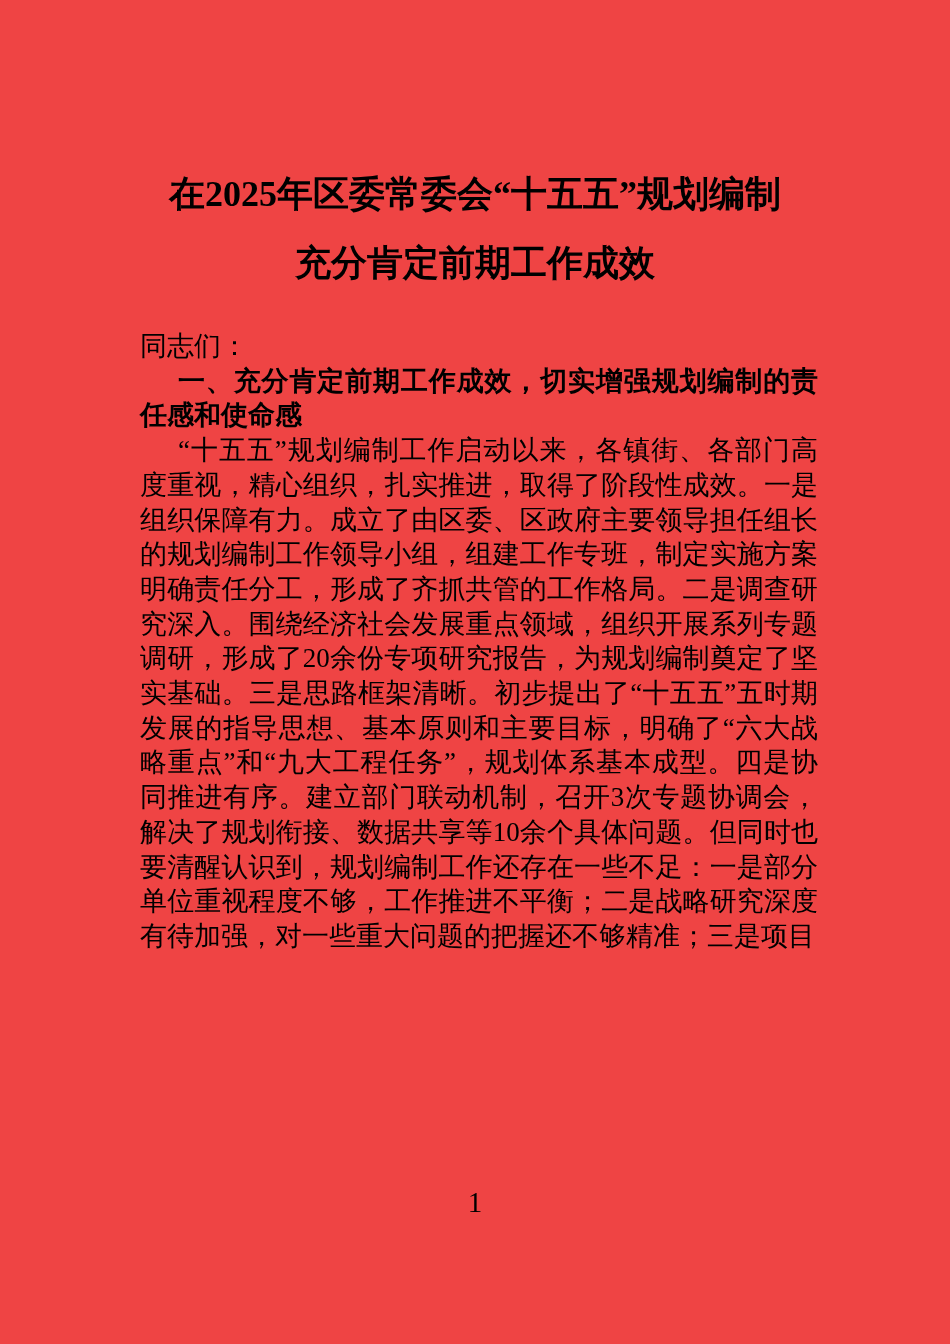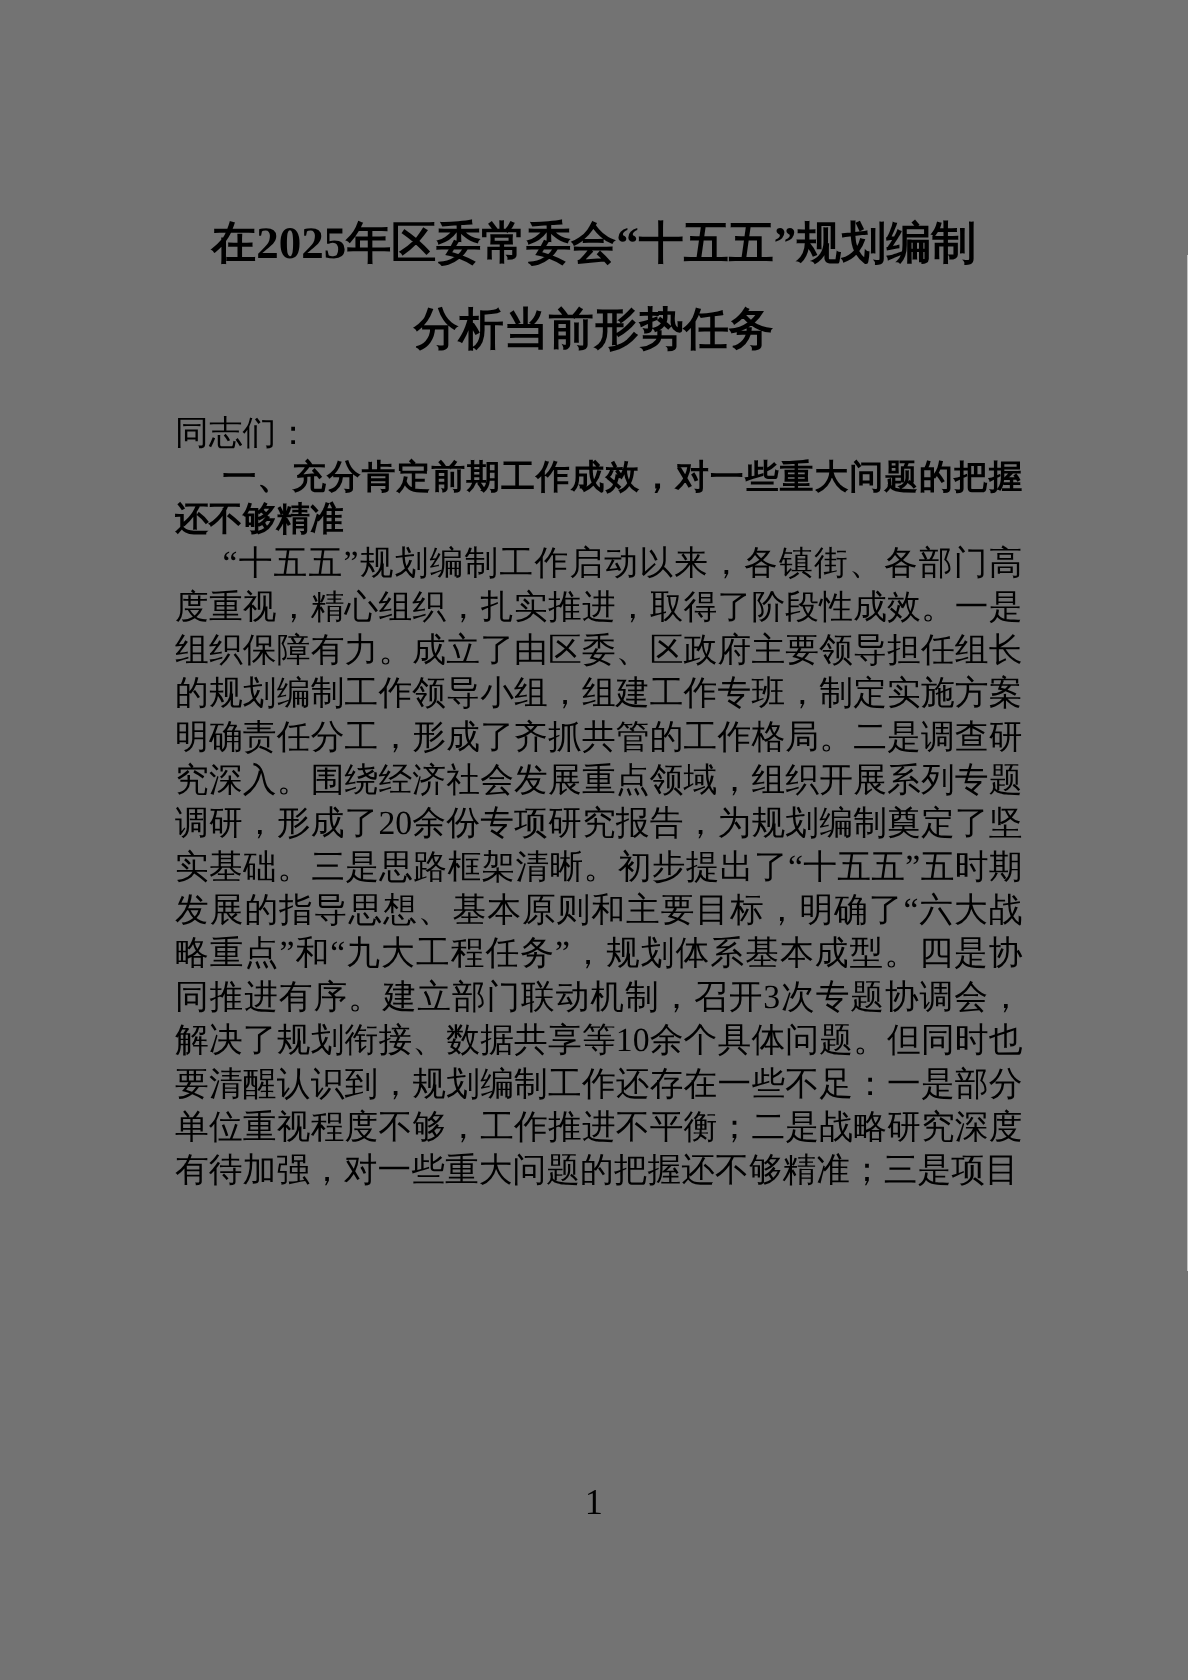--- a/index.html
+++ b/index.html
@@ -1,21 +1,21 @@
 <!DOCTYPE html>
 <html><head>
 <meta charset="utf-8">
 <style>
   * { margin: 0; padding: 0; box-sizing: border-box; }
   html, body { background: #ffffff; }
   .page {
     position: relative;
     width: 950px;
     height: 1344px;
-    background: #737373;
+    background: #ef4444;
     color: #000000;
     overflow: hidden;
     font-family: "Liberation Serif", "DejaVu Sans", sans-serif;
   }
   .doc-title {
     padding-top: 160px;
     text-align: center;
     font-weight: bold;
     font-size: 36px;
     line-height: 69px;
@@ -43,21 +43,21 @@
     font-family: "Liberation Serif", serif;
     color: #000000;
   }
 </style>
 </head>
 <body>
 
 <div class="page">
   <div class="doc-title">
     <span class="title-line">在2025年区委常委会“十五五”规划编制</span>
-    <span class="title-line">分析当前形势任务</span>
+    <span class="title-line">充分肯定前期工作成效</span>
   </div>
   <div class="doc-body">
       <p class="salutation">同志们：</p>
-      <p class="heading">一、充分肯定前期工作成效，对一些重大问题的把握还不够精准</p>
+      <p class="heading">一、充分肯定前期工作成效，切实增强规划编制的责任感和使命感</p>
       <p class="body">“十五五”规划编制工作启动以来，各镇街、各部门高度重视，精心组织，扎实推进，取得了阶段性成效。一是组织保障有力。成立了由区委、区政府主要领导担任组长的规划编制工作领导小组，组建工作专班，制定实施方案明确责任分工，形成了齐抓共管的工作格局。二是调查研究深入。围绕经济社会发展重点领域，组织开展系列专题调研，形成了20余份专项研究报告，为规划编制奠定了坚实基础。三是思路框架清晰。初步提出了“十五五”五时期发展的指导思想、基本原则和主要目标，明确了“六大战略重点”和“九大工程任务”，规划体系基本成型。四是协同推进有序。建立部门联动机制，召开3次专题协调会，解决了规划衔接、数据共享等10余个具体问题。但同时也要清醒认识到，规划编制工作还存在一些不足：一是部分单位重视程度不够，工作推进不平衡；二是战略研究深度有待加强，对一些重大问题的把握还不够精准；三是项目</p>
     </div>
   <div class="page-number">1</div>
 </div>
 
 </body></html>

